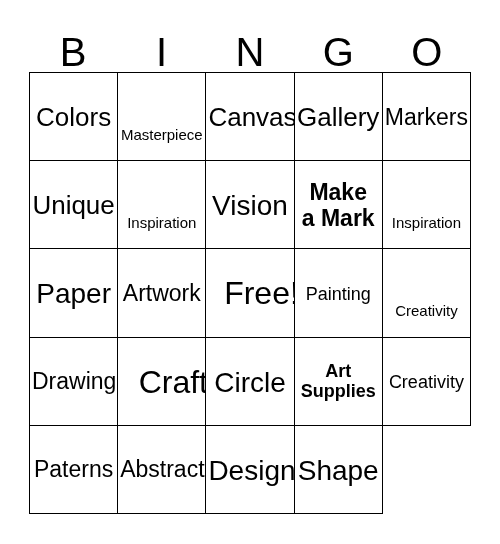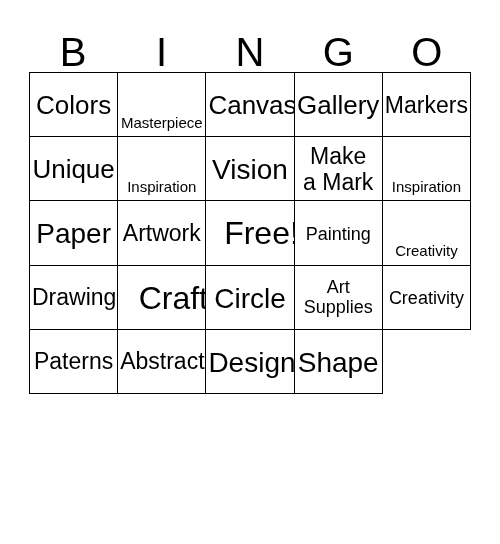--- a/index.html
+++ b/index.html
@@ -46,21 +46,21 @@
     color: #000000;
     display: block;
   }
 
   
   .grid {
     position: absolute;
     left: 29px;
     top: 72px;
     width: 442px;
-    height: 322px;
+    height: 442px;
     box-sizing: border-box;
     border-top: 1.6px solid #000;
     border-left: 1.6px solid #000;
     display: grid;
     grid-template-columns: repeat(5, 1fr);
     grid-template-rows: repeat(5, 1fr);
     background: #ffffff;
   }
   .cell {
     box-sizing: border-box;
@@ -85,21 +85,21 @@
     top: 1px;
   }
 
   
   .fs-xxl  { font-size: 32px; margin-left: 23px; }
   .fs-xl   { font-size: 28px; }
   .fs-lg   { font-size: 26px; }
   .fs-md   { font-size: 23px; }
   .fs-sm   { font-size: 18px; text-align: center; }
   .fs-xs   { font-size: 15px; margin-top: 34px; }
-  .two-line { line-height: 1.1; }
+  .two-line { line-height: 1.1; font-weight: bold; }
 </style>
 </head>
 <body>
 
 <div id="card">
 
   <div class="header-row">
     <div class="header-cell">
       <span class="header-letter">B</span>
     </div>

